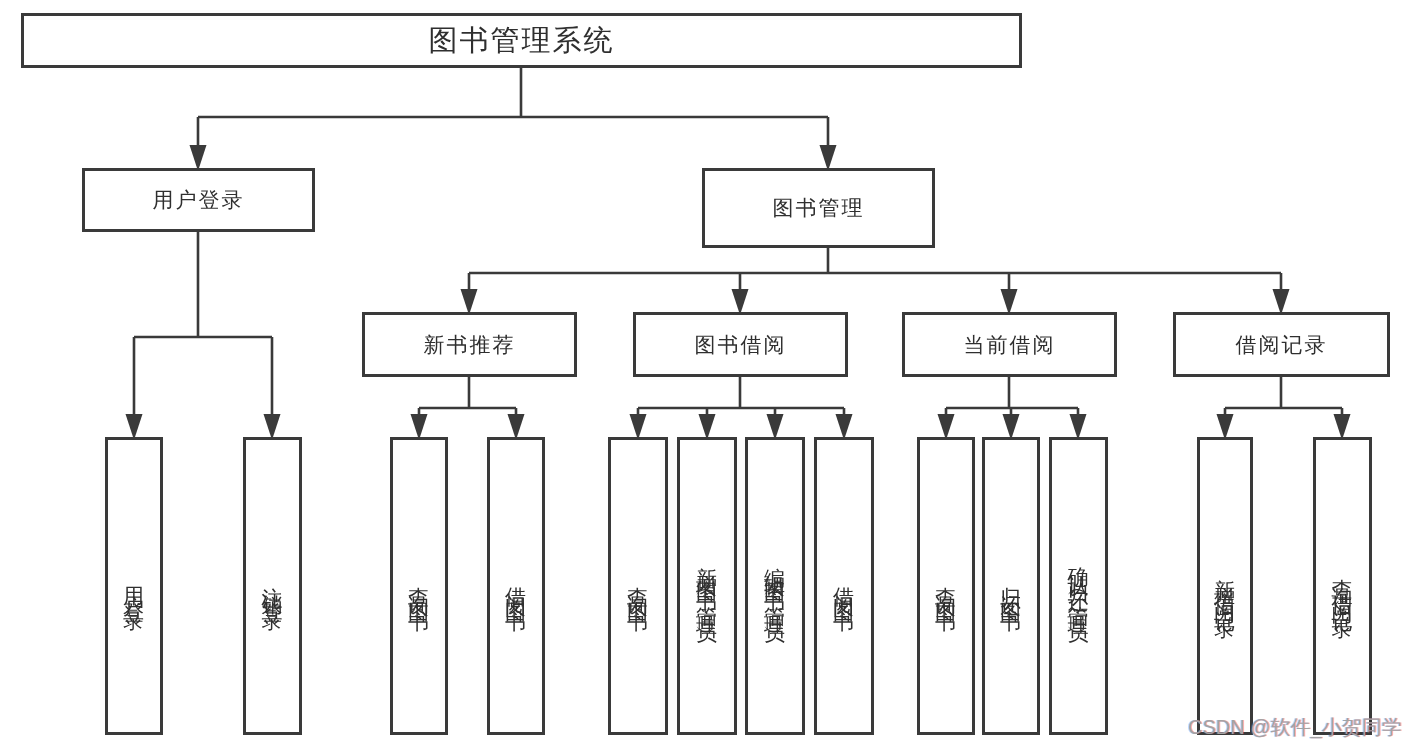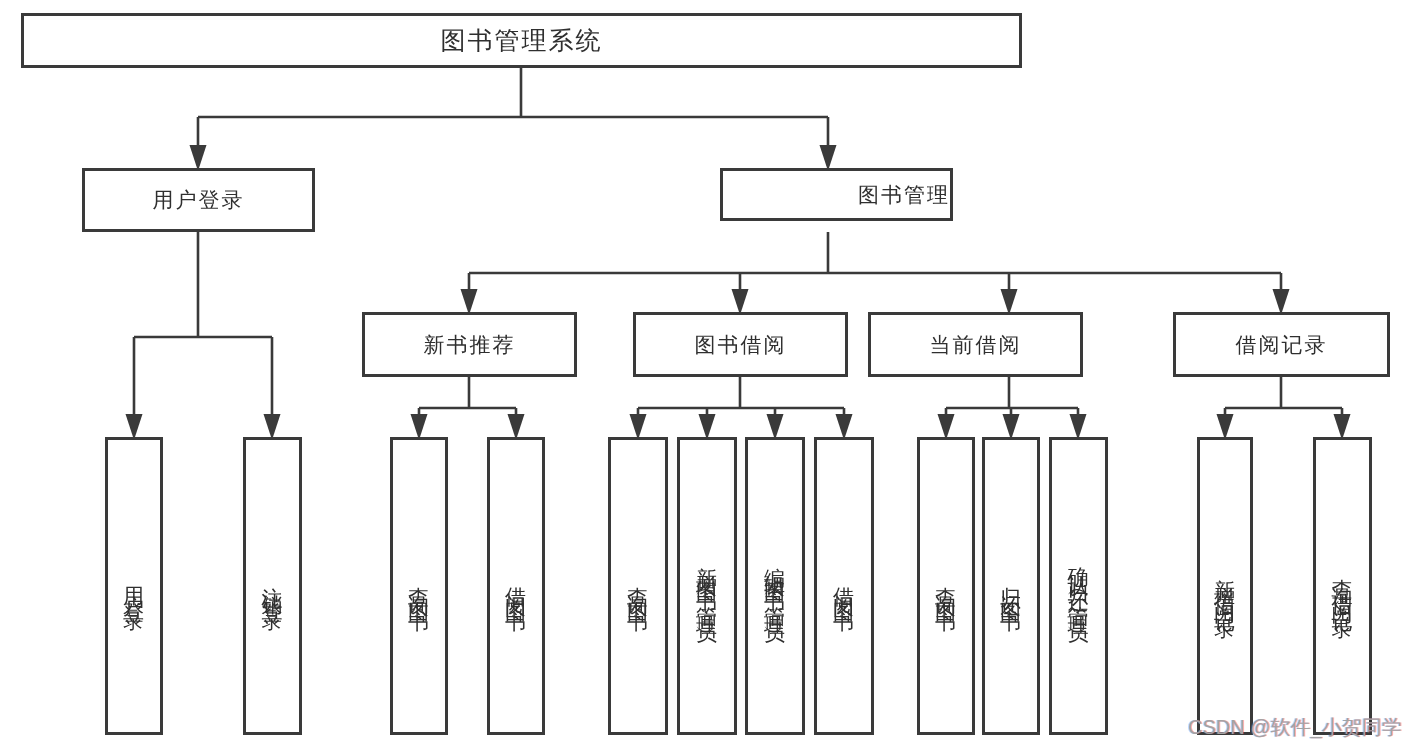--- a/index.html
+++ b/index.html
@@ -31,36 +31,36 @@
   .box {
     position: absolute;
     border: 3px solid var(--line);
     background: var(--background);
     display: flex;
     align-items: center;
     justify-content: center;
     color: var(--text);
   }
   .hbox { font-size: 21px; letter-spacing: 2px; }
-  .root-box { font-size: 25px; font-family: Liberation Mono, monospace; }
+  .root-box { font-size: 29px; font-family: Liberation Mono, monospace; }
   .vbox span {
     writing-mode: vertical-rl;
     text-orientation: mixed;
     font-size: 21px;
     letter-spacing: 8px;
     line-height: 1;
     white-space: nowrap;
   }
   
   .root-box { left: 21px;  top: 13px;  width: 1001px; height: 55px; }
   .l2a { left: 82px;  top: 168px; width: 233px; height: 64px; }
-  .l2b { left: 720px; top: 168px; width: 233px; height: 53px; justify-content: flex-end; }
+  .l2b { left: 702px; top: 168px; width: 233px; height: 80px; }
   .l3  { top: 312px; width: 215px; height: 65px; }
   .l3a { left: 362px; }  .l3b { left: 633px; }
-  .l3c { left: 868px; }  .l3d { left: 1173px; width: 217px; }
+  .l3c { left: 902px; }  .l3d { left: 1173px; width: 217px; }
   .leaf { top: 437px; width: 58px; height: 298px; }
   .g1a { left: 105px; } .g1b { left: 243px; width: 59px; }
   .g2a { left: 390px; } .g2b { left: 487px; }
   .g3a { left: 608px; width: 60px; } .g3b { left: 677px; width: 60px; }
   .g3c { left: 745px; width: 60px; } .g3d { left: 814px; width: 60px; }
   .g4a { left: 917px; } .g4b { left: 982px; } .g4c { left: 1049px; width: 59px; }
   .g5a { left: 1197px; width: 56px; } .g5b { left: 1313px; width: 59px; }
   .watermark {
     position: absolute;
     left: 1188px; top: 714px;

